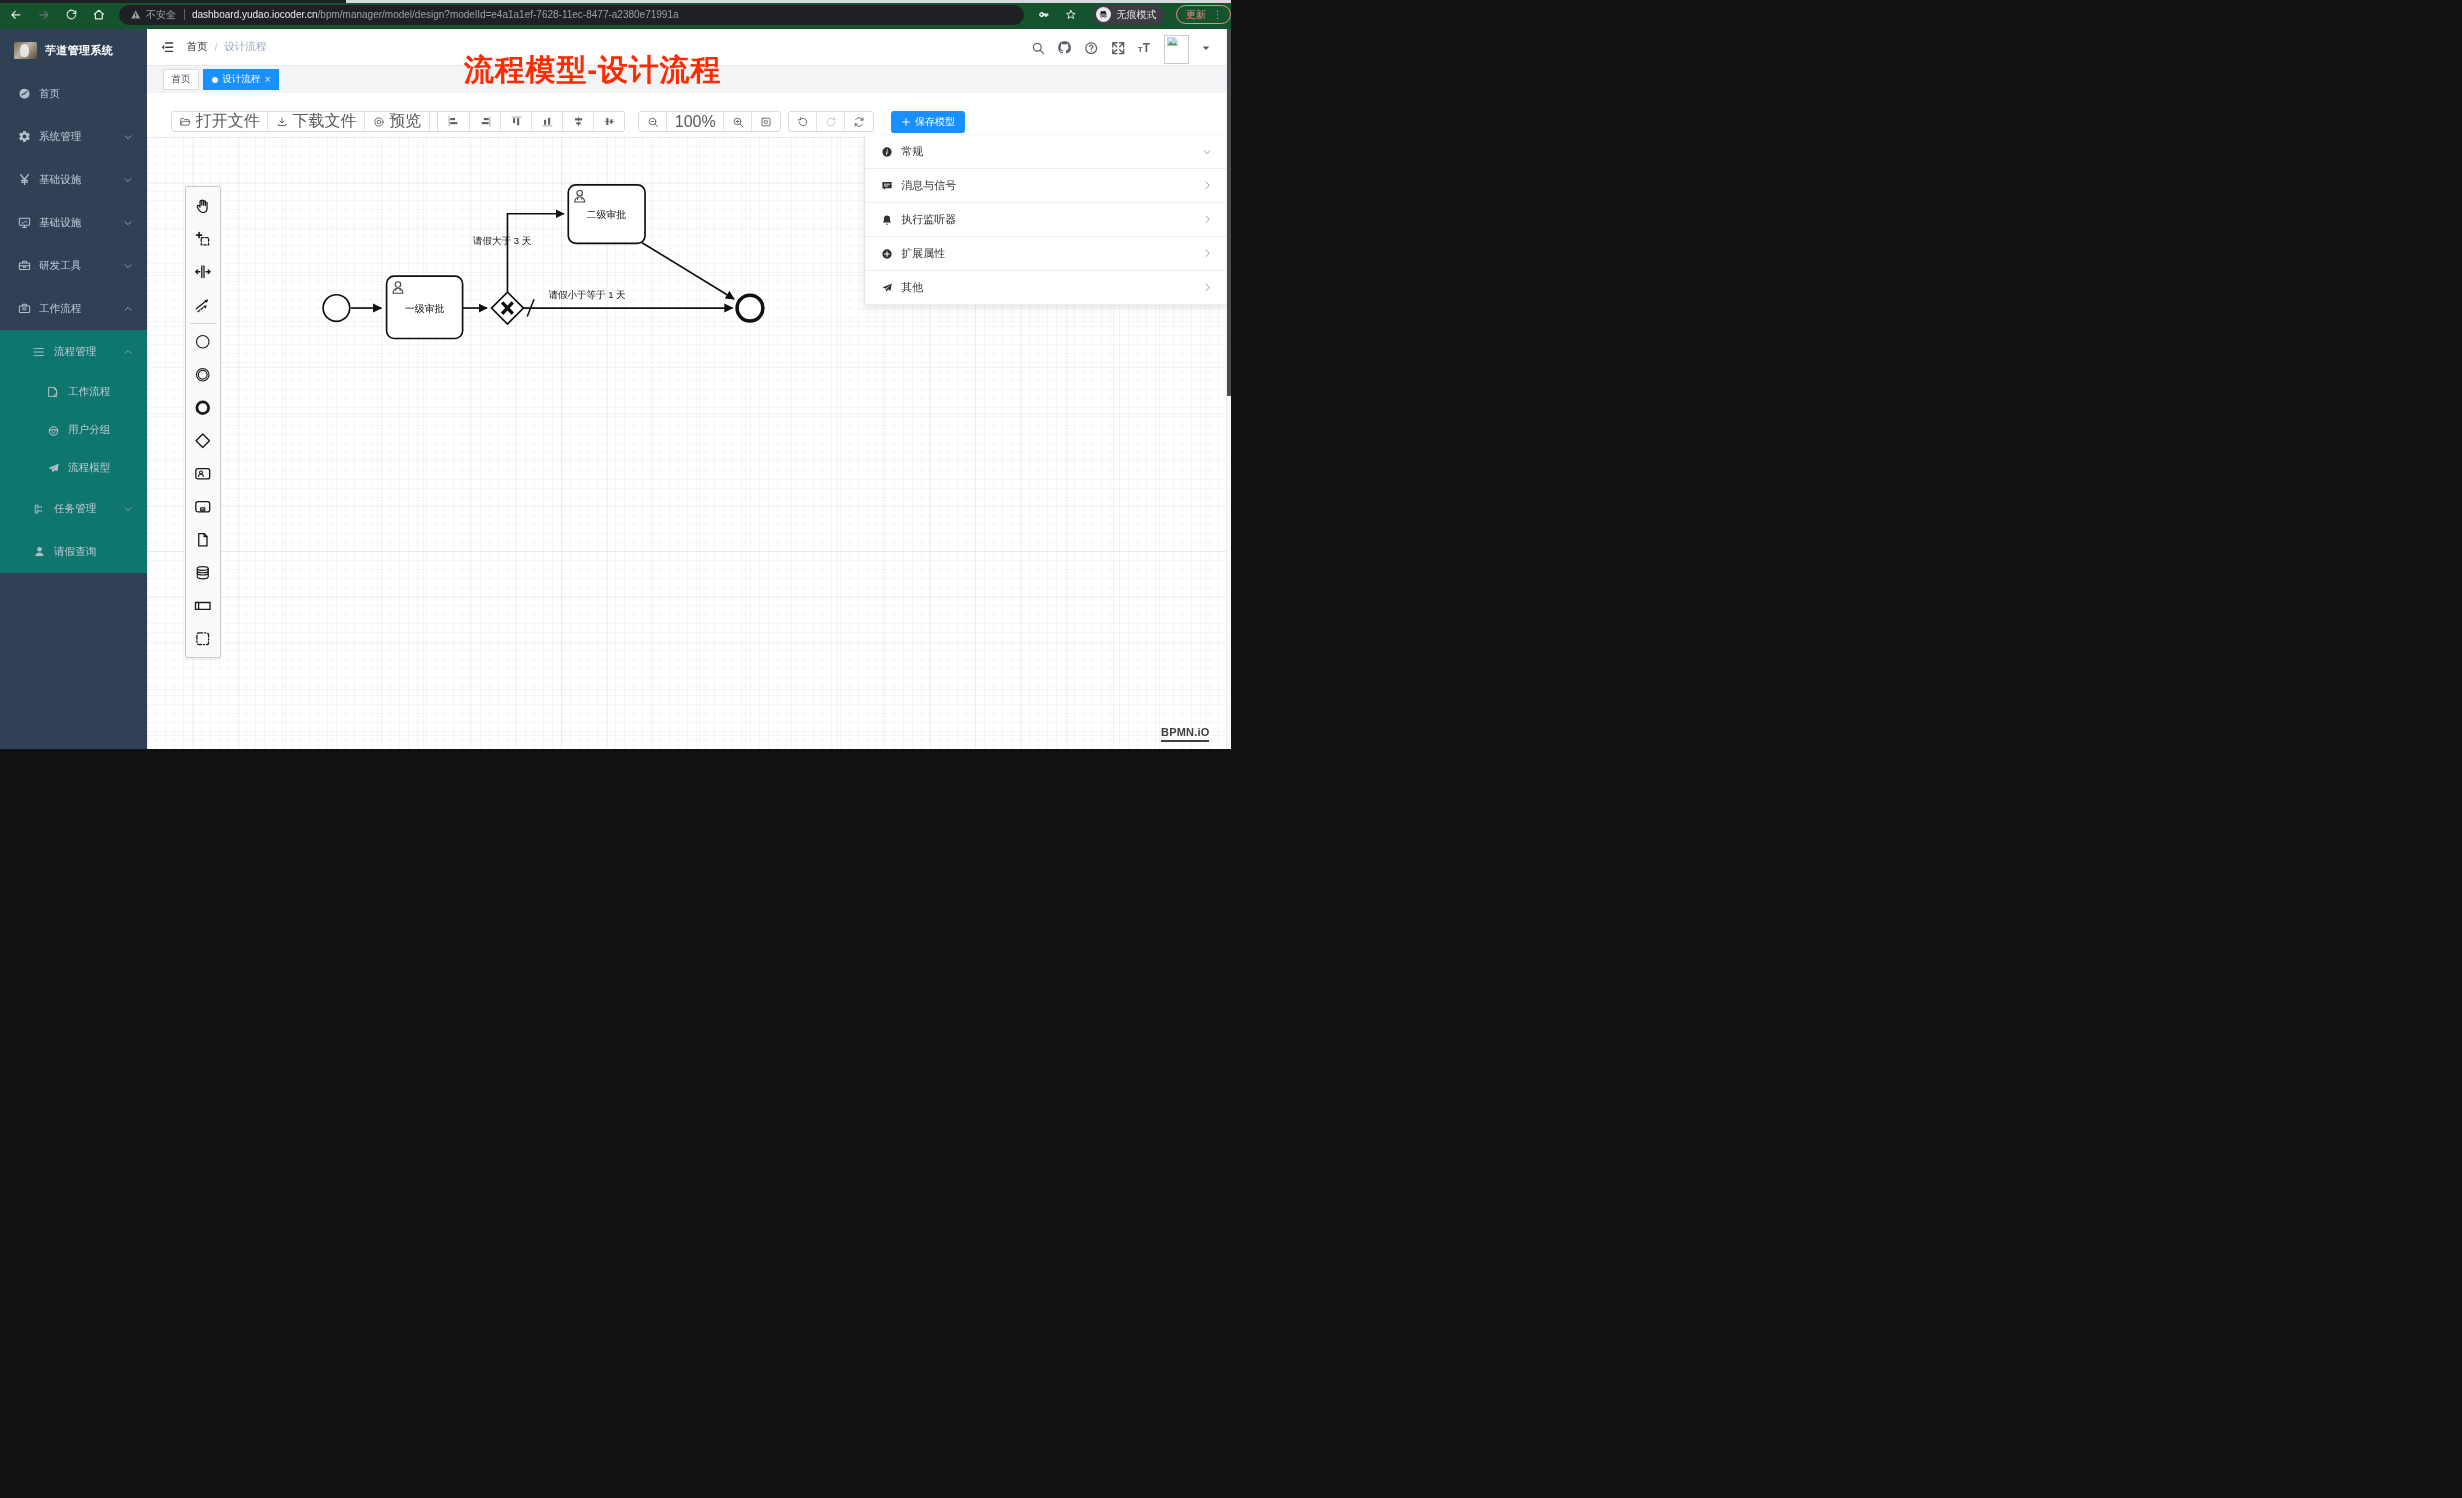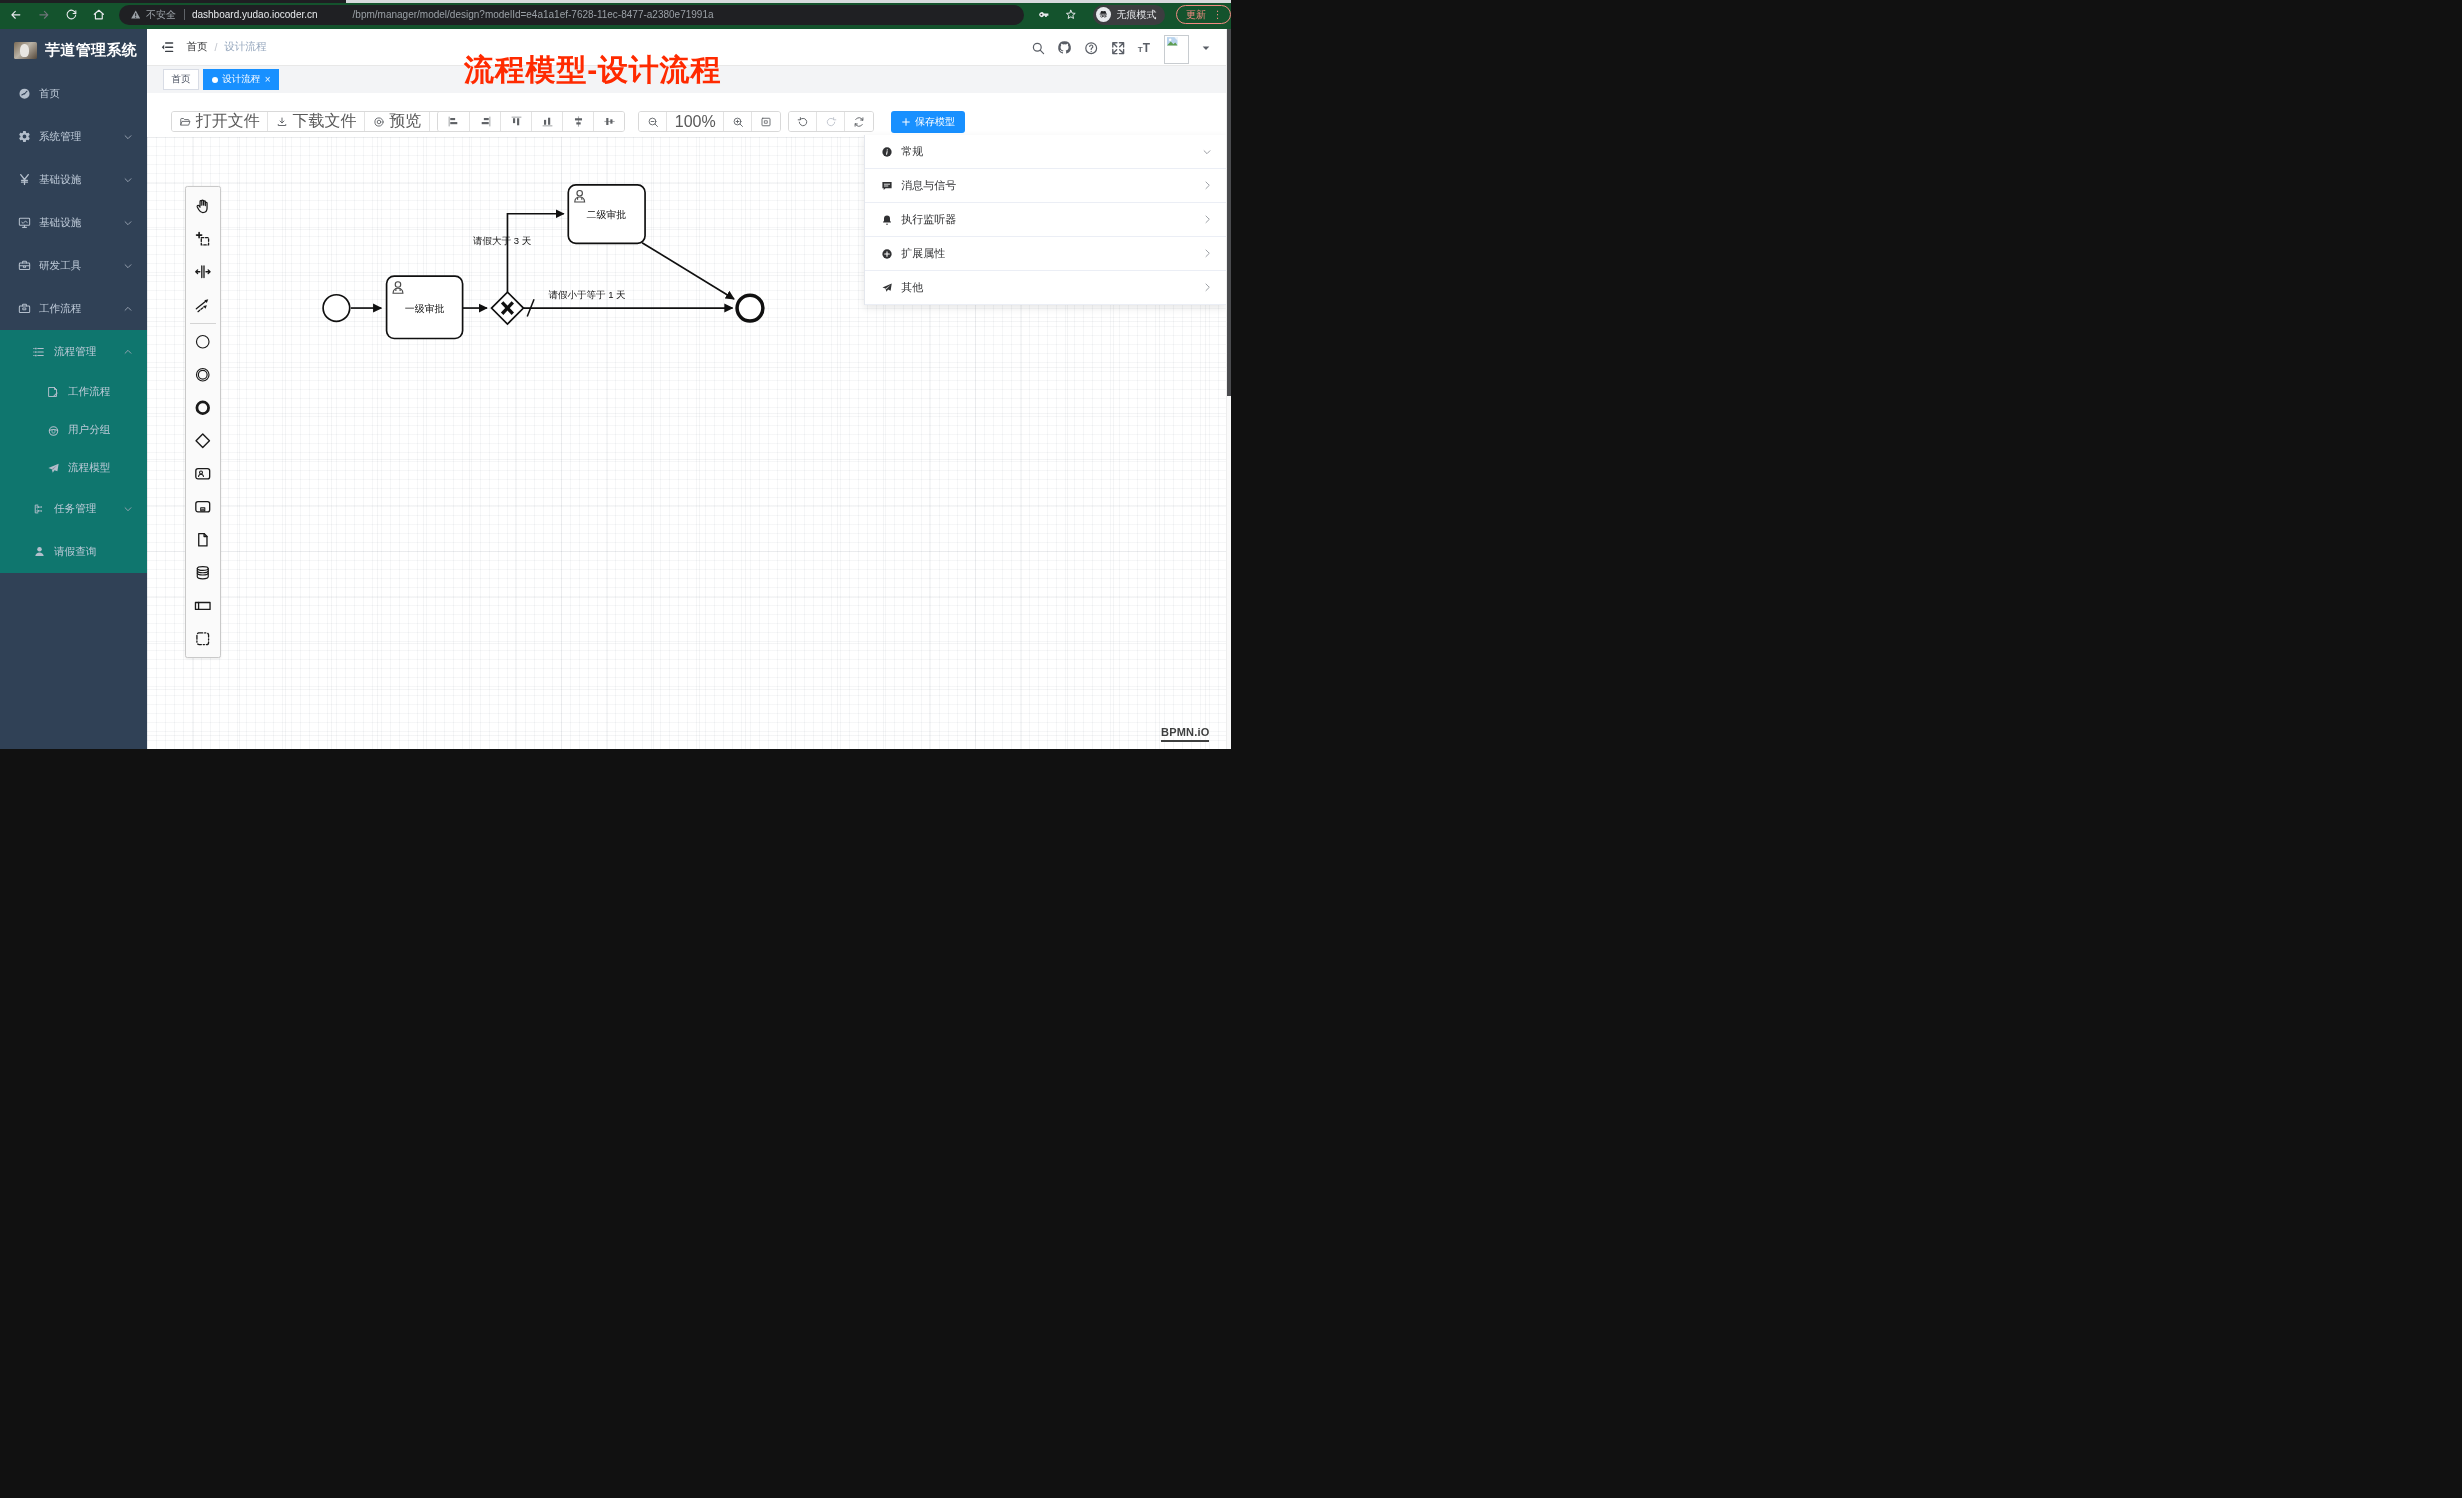--- a/index.html
+++ b/index.html
@@ -13,33 +13,33 @@
 
   
   #chrome { position:absolute; left:0; top:0; width:1231px; height:29px; background:#14532d; display:flex; align-items:center; }
   #chrome-topstrip { position:absolute; left:0; top:0; width:1231px; height:3px;
     background:linear-gradient(90deg,#1e1f22 0,#1e1f22 346px,#d8dadd 346px,#d8dadd 100%); }
   .chrome-btn { width:23px; height:23px; display:flex; align-items:center; justify-content:center; color:#e8eaed; margin-left:4.6px; border-radius:50%; flex:none; }
   .chrome-btn.dim { color:#70747a; }
   #urlbar { height:20px; border-radius:10px; background:#1f2023; margin-left:9px; display:flex; align-items:center; padding:0 10.6px; flex:none; width:905px; color:#9aa0a6; font-size:10px; overflow:hidden; white-space:nowrap; }
   #urlbar .sep { width:0.8px; height:10.6px; background:#5f6368; margin:0 7.6px; flex:none; }
   #url-host { color:#e8eaed; }
-  #url-path { color:#9aa0a6;margin-left:35px; }
+  #url-path { color:#9aa0a6; }
   .chrome-right { display:flex; align-items:center; color:#c7cacd; }
   #incog-badge { height:20px; border-radius:10px; background:#3c3d40; display:flex; align-items:center; gap:5.3px; padding:0 9px 0 3px; color:#e8eaed; font-size:10px; margin-left:10.6px; flex:none; }
   #incog-circle { width:15px; height:15px; border-radius:50%; background:#e8eaed; display:flex; align-items:center; justify-content:center; }
   #update-pill { height:19px; border:1.1px solid #f28b82; border-radius:10.6px; color:#f28b82; font-size:10px; display:flex; align-items:center; gap:6.8px; padding:0 6.8px 0 9px; margin-left:10.6px; flex:none; }
   #update-pill .dots { font-size:10px; letter-spacing:0; }
 
   
   #sidebar { position:absolute; left:0; top:29px; width:147px; height:720px; background:#304156; color:#bfcbd9; z-index:5; }
   #logo-row { height:43px; display:flex; align-items:center; padding-left:13.7px; gap:7.6px; }
   #logo-img { width:23.6px; height:17.5px; border-radius:1.5px; background:linear-gradient(135deg,#7a6a55 0%,#b9b2a6 45%,#55483a 100%); position:relative; overflow:hidden; flex:none; }
   #logo-img::after { content:""; position:absolute; left:6.8px; top:2.3px; width:9px; height:13px; background:#e8e6e2; border-radius:45% 45% 40% 40%; }
-  #app-title { color:#fff; font-size:15px; font-weight:bold; letter-spacing:0.4px; }
+  #app-title { color:#fff; font-size:11px; font-weight:bold; letter-spacing:0.4px; }
   .side-item { display:flex; align-items:center; font-size:10.6px; cursor:pointer; position:relative; }
   .side-item .ico { width:18px; display:flex; justify-content:center; margin-right:6px; color:#b4bfcc; flex:none; }
   .side-item .chev { position:absolute; right:13.7px; color:#9aa5b3; display:flex; }
   .lvl1 { height:43px; padding-left:15px; }
   .lvl2 { height:43px; padding-left:30px; }
   .lvl3 { height:38px; padding-left:44px; }
   .dark-bg { background:#0f766e; }
 
   
   #main { position:absolute; left:147px; top:29px; width:1084px; height:720px; background:#fff; }

